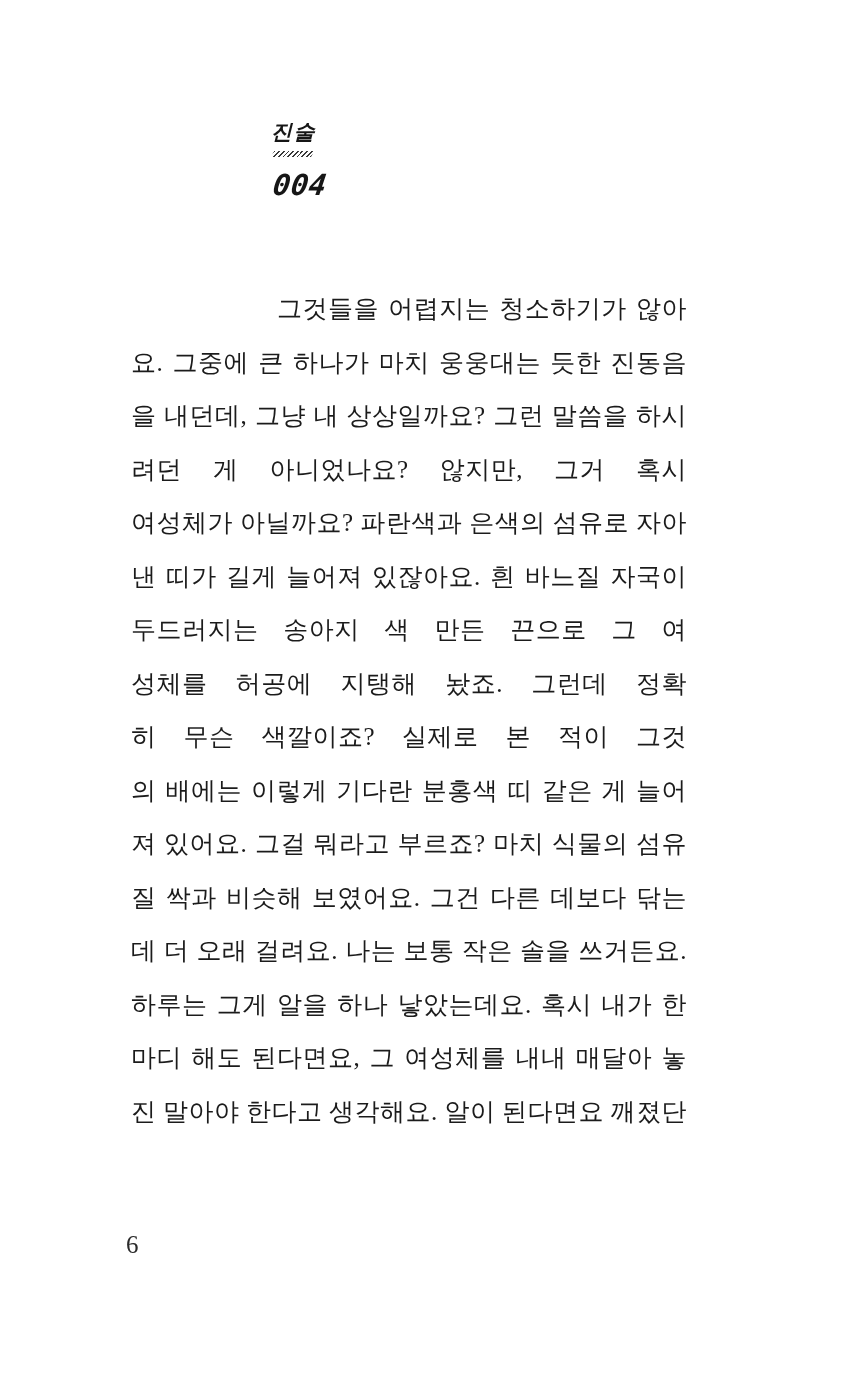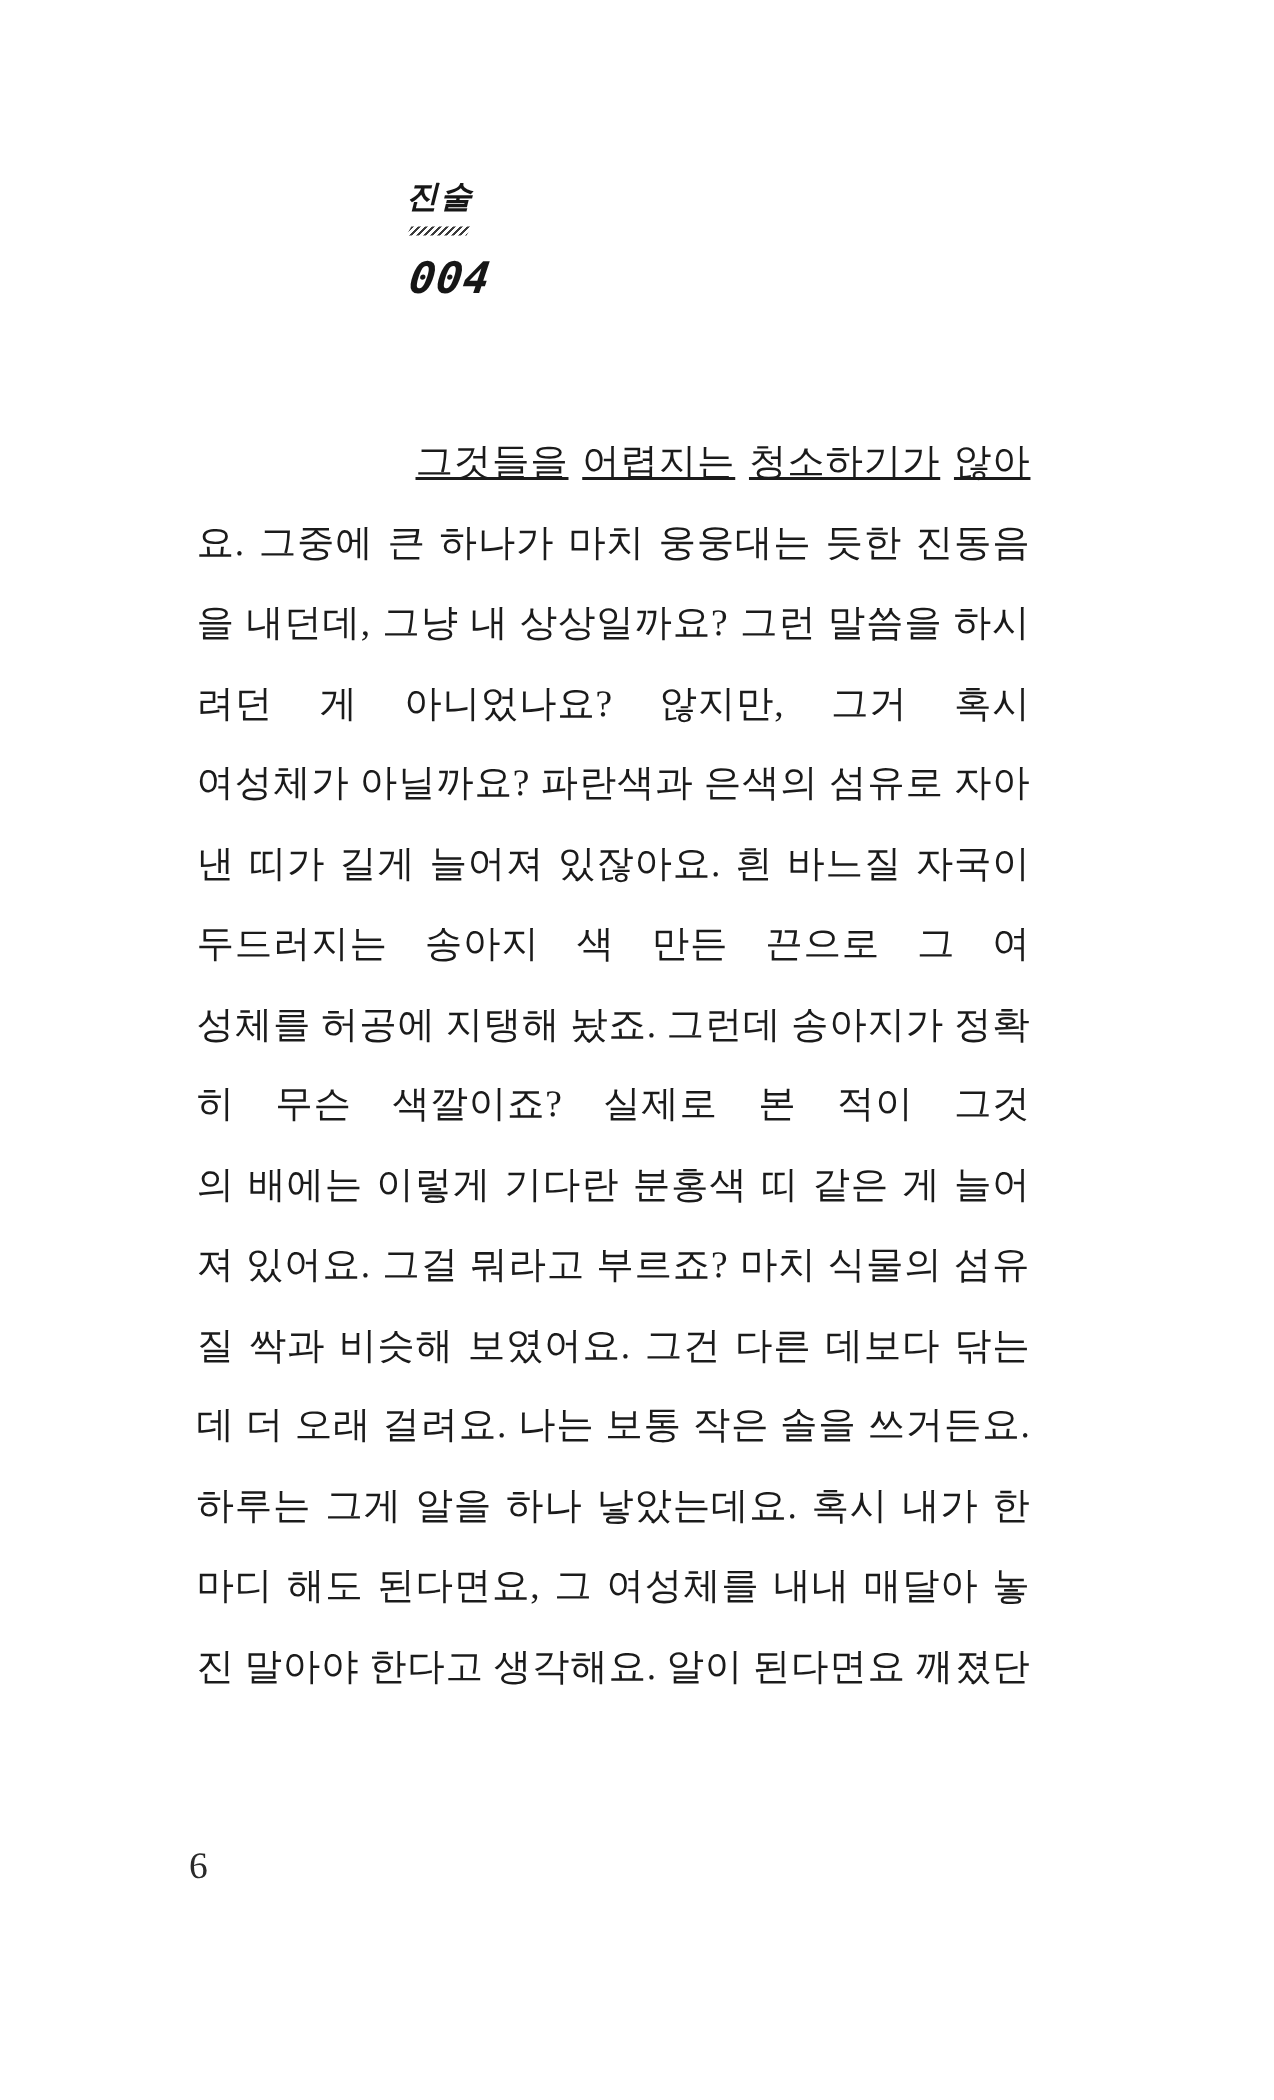--- a/index.html
+++ b/index.html
@@ -70,21 +70,20 @@
   .line {
     display: flex;
     justify-content: space-between;
     align-items: baseline;
     height: 53.5px;
     line-height: 53.5px;
     white-space: nowrap;
   }
   .line.first {
     padding-left: 146px;
-    text-decoration: underline;
   }
   .line span {
     display: inline-block;
   }
 
   
   .page-number {
     position: absolute;
     left: 126px;
     top: 1231px;
@@ -164,21 +163,20 @@
         <span>끈으로</span>
         <span>그</span>
         <span>여</span>
       </div>
       <div class="line">
         <span>성체를</span>
         <span>허공에</span>
         <span>지탱해</span>
         <span>놨죠.</span>
         <span>그런데</span>
-        <span>송아지가</span>
         <span>정확</span>
       </div>
       <div class="line">
         <span>히</span>
         <span>무슨</span>
         <span>색깔이죠?</span>
         <span>실제로</span>
         <span>본</span>
         <span>적이</span>
         <span>그것</span>

